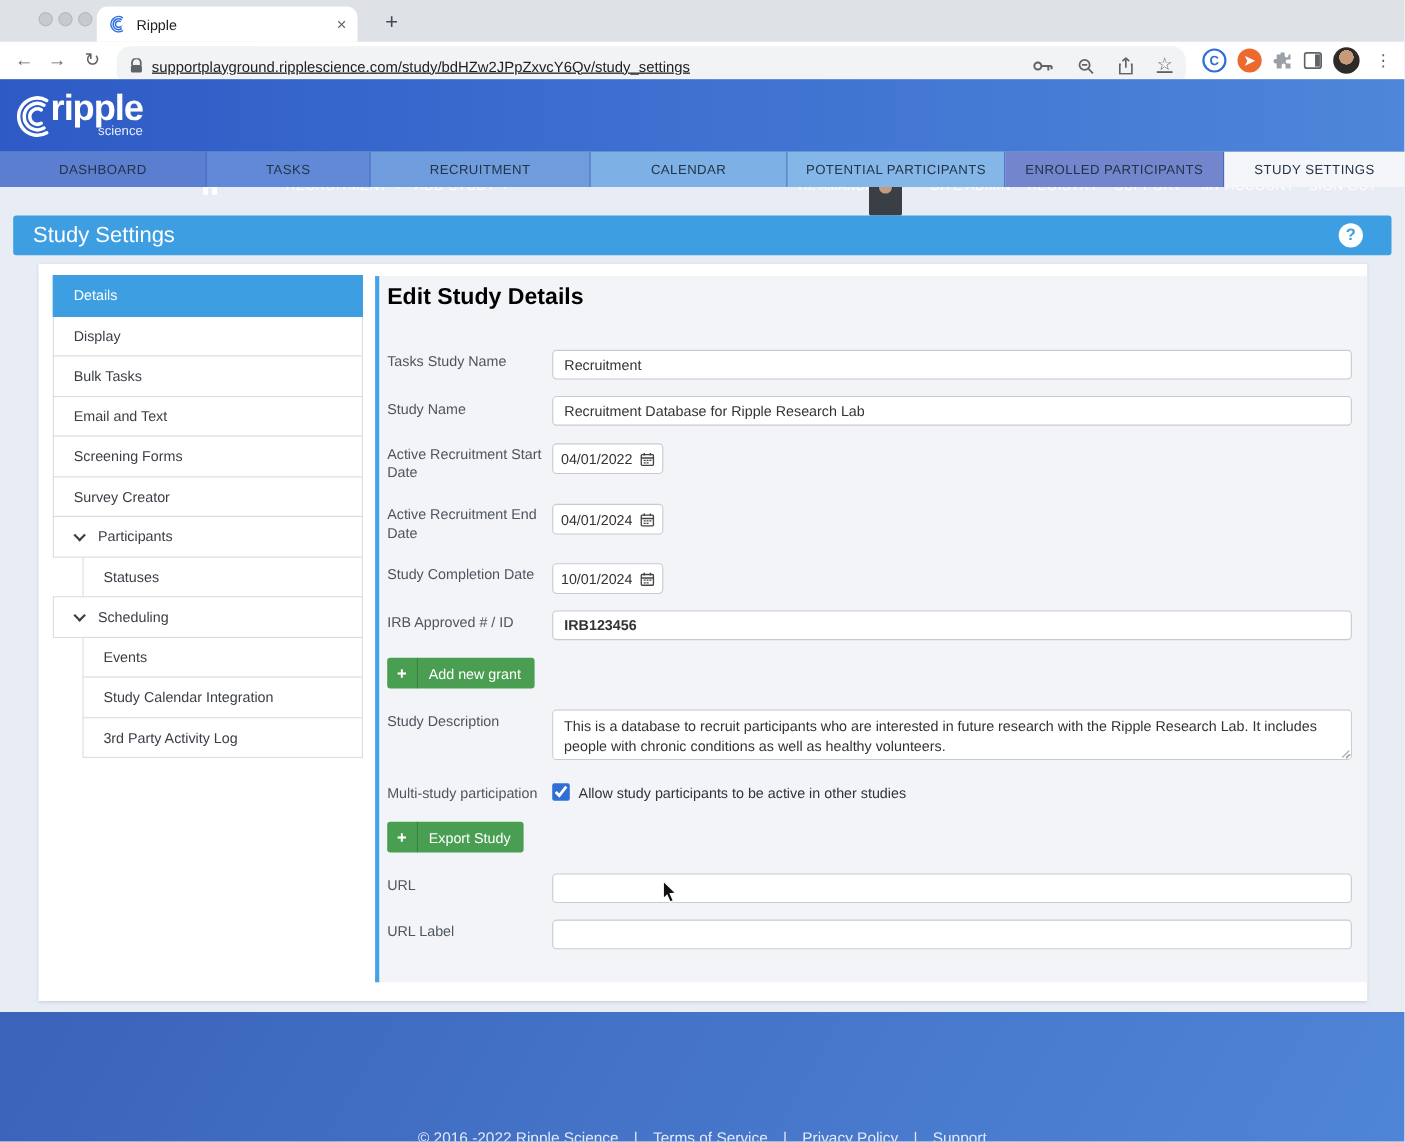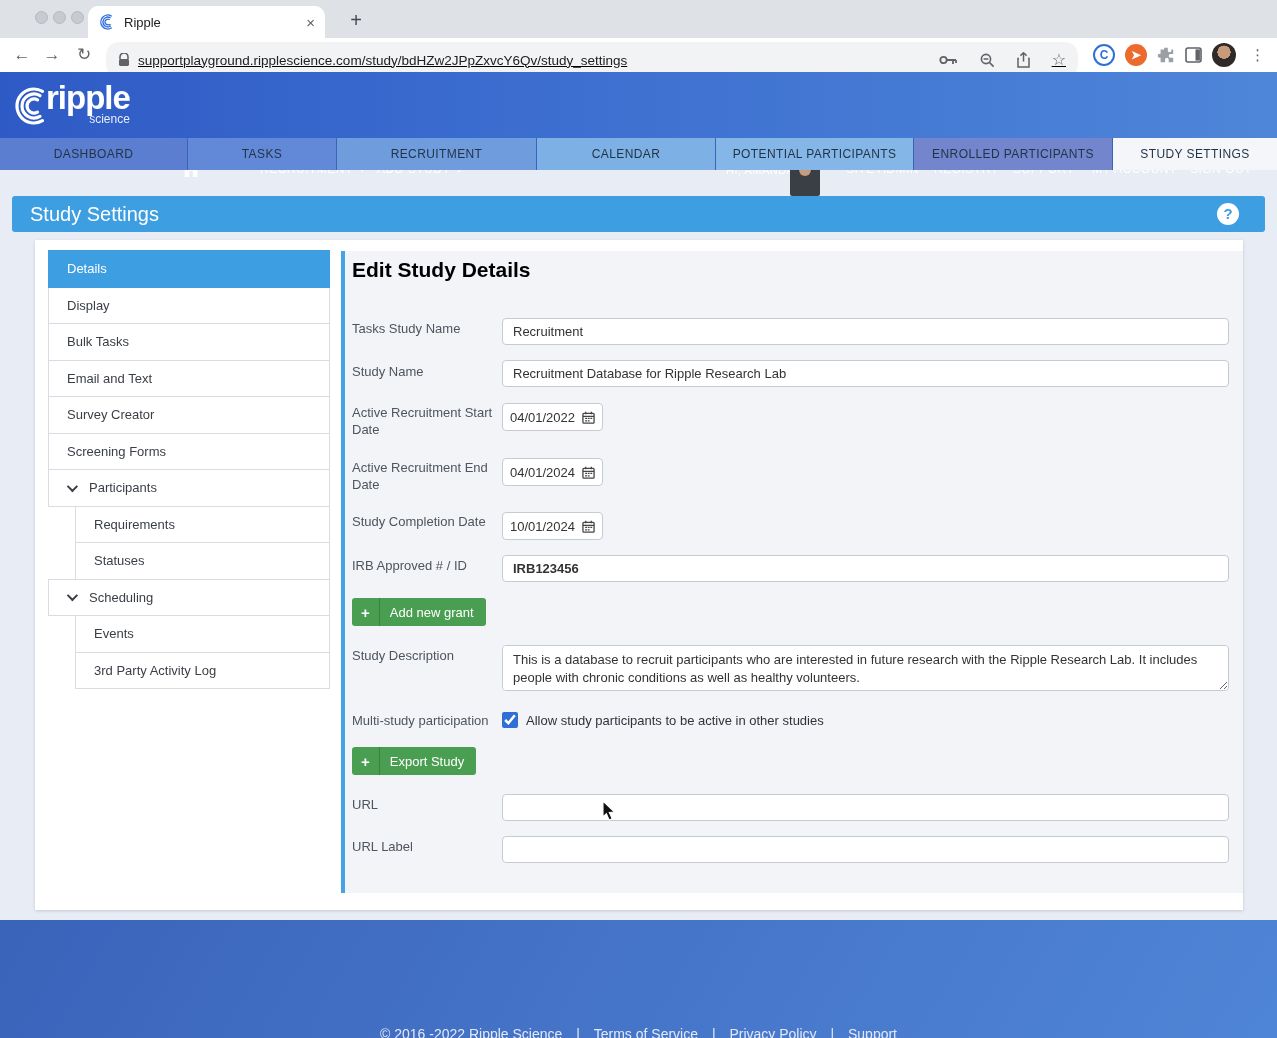--- a/index.html
+++ b/index.html
@@ -236,41 +236,41 @@
       <div class="smi">
           <span>Display</span>
         </div>
       <div class="smi">
           <span>Bulk Tasks</span>
         </div>
       <div class="smi">
           <span>Email and Text</span>
         </div>
       <div class="smi">
+          <span>Screening Forms</span>
+        </div>
+      <div class="smi">
           <span>Survey Creator</span>
-        </div>
-      <div class="smi">
-          <span>Screening Forms</span>
         </div>
       <div class="smi">
           <span class="chev"></span>
           <span>Participants</span>
         </div>
       <div class="smi child">
-          <span>Requirements</span>
-        </div>
-      <div class="smi child">
           <span>Statuses</span>
         </div>
       <div class="smi">
           <span class="chev"></span>
           <span>Scheduling</span>
         </div>
       <div class="smi child">
           <span>Events</span>
+        </div>
+      <div class="smi child">
+          <span>Study Calendar Integration</span>
         </div>
       <div class="smi child">
           <span>3rd Party Activity Log</span>
         </div>
     </div>
 
     <div class="accent-line"></div>
 
     <div class="form-area">
       <div class="form-title">Edit Study Details</div>

